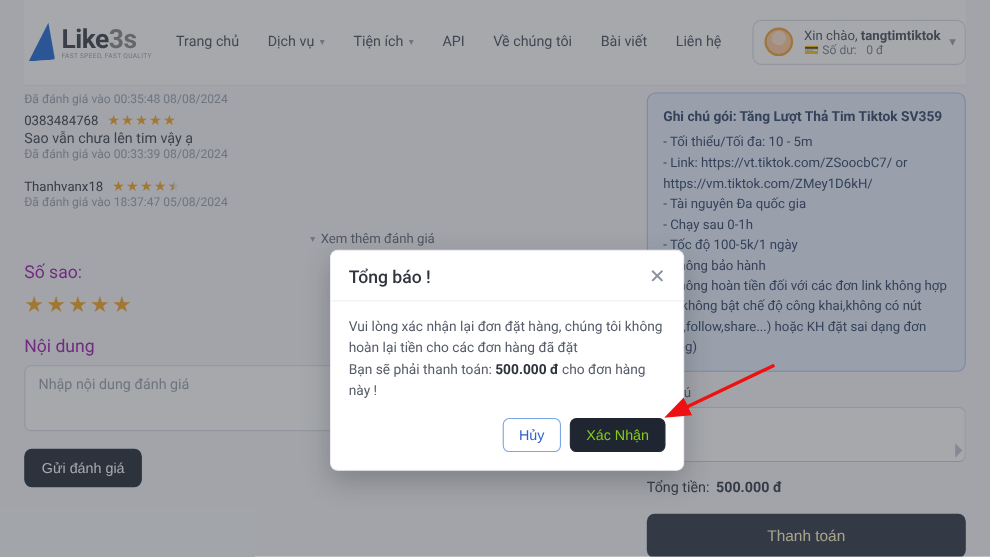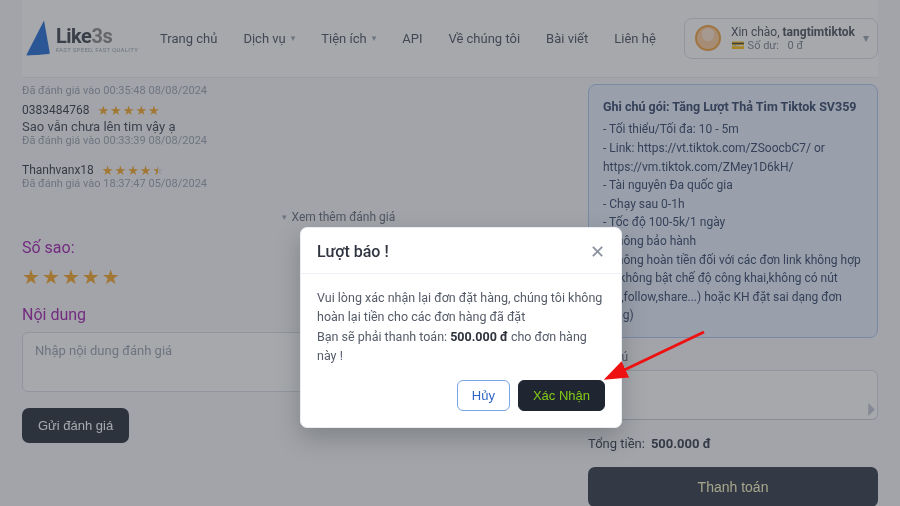--- a/index.html
+++ b/index.html
@@ -31,21 +31,21 @@
     z-index:0;
   }
   .header-inner{
     display:flex;align-items:center;width:100%;
     padding:0 0 0 4px;
   }
   .logo-wrap{display:flex;align-items:center;gap:6px;margin-right:22px;}
   .logo-mark{
     width:0;height:0;border-left:18px solid transparent;border-right:6px solid transparent;border-bottom:34px solid #1f6bd6;border-radius:2px;transform:skewY(-4deg);
   }
-  .logo-text{font-size:20px;font-weight:700;letter-spacing:-.5px;color:#3a3f4a;}
+  .logo-text{font-size:24px;font-weight:700;letter-spacing:-.5px;color:#3a3f4a;}
   .logo-text .three{color:#888;font-weight:700;}
   .logo-sub{font-size:6px;color:#9aa1af;letter-spacing:.3px;margin-top:-2px;}
 
   .nav{display:flex;align-items:center;gap:26px;font-size:13px;color:#49505e;}
   .nav-item{display:flex;align-items:center;gap:5px;cursor:pointer;}
   .chev{font-size:9px;color:#9aa1af;}
 
   .user-box{
     margin-left:auto;
     border:1px solid #d9dde4;border-radius:8px;padding:6px 22px 6px 10px;display:flex;align-items:center;gap:10px;position:relative;
@@ -275,21 +275,21 @@
 
       <button class="btn-pay">Thanh toán</button>
     </div>
   </div>
 </div>
 
 <div class="overlay"></div>
 
 <div class="modal">
   <div class="modal-head">
-    <div class="modal-title">Lượt báo !</div>
+    <div class="modal-title">Tổng báo !</div>
     <div class="modal-close">✕</div>
   </div>
   <div class="modal-body">
     <div>Vui lòng xác nhận lại đơn đặt hàng, chúng tôi không hoàn lại tiền cho các đơn hàng đã đặt</div>
     <div><span>Bạn sẽ phải thanh toán: </span><b>500.000 đ</b><span> cho đơn hàng này !</span></div>
   </div>
   <div class="modal-foot">
     <button class="btn-outline">Hủy</button>
     <button class="btn-confirm">Xác Nhận</button>
   </div>

